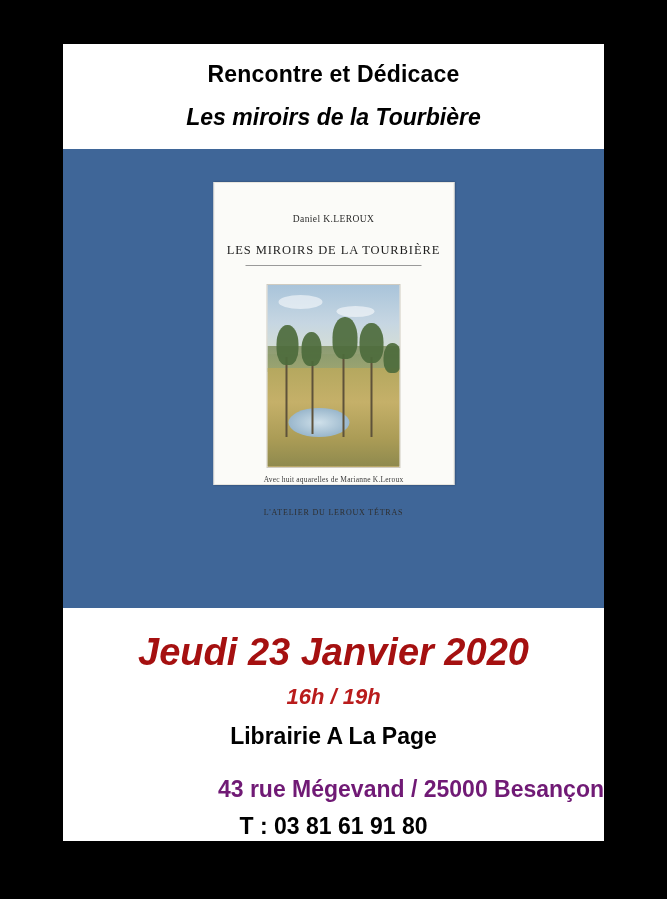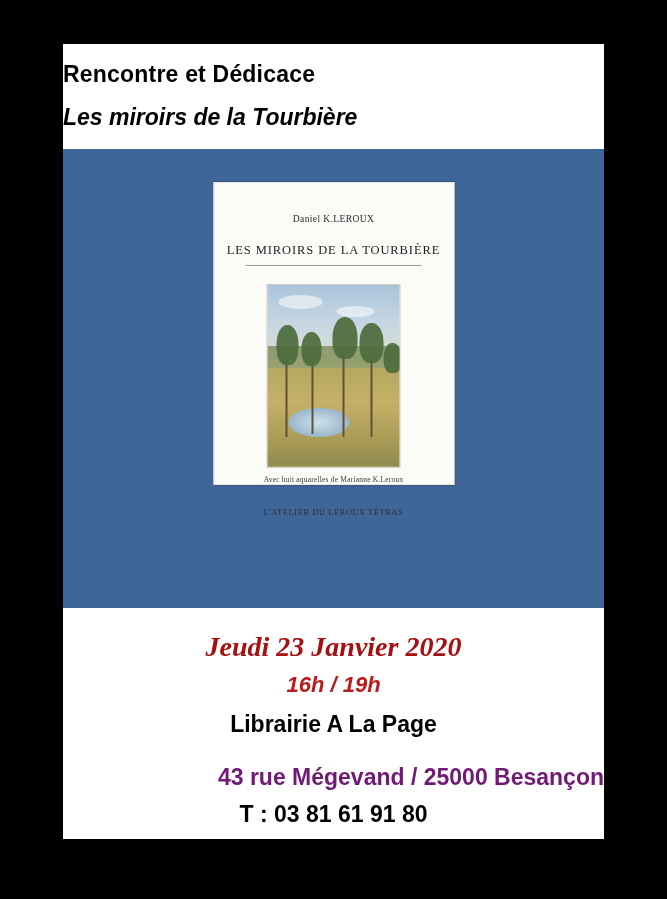--- a/index.html
+++ b/index.html
@@ -18,20 +18,21 @@
     left: 63px;
     top: 44px;
     width: 541px;
     height: 795px;
     background: #ffffff;
   }
   
   .header {
     background: #ffffff;
     padding-top: 16px;
+    text-align: center;
   }
   .header-line1 {
     font-size: 23px;
     font-weight: bold;
     color: #000000;
     letter-spacing: 0.2px;
     line-height: 1.25;
   }
   .header-line2 {
     font-size: 32px;
@@ -147,26 +148,25 @@
     color: #2e2e2e;
     letter-spacing: 0.8px;
   }
   
   .footer {
     background: #ffffff;
     text-align: center;
     padding-top: 22px;
   }
   .footer-date {
-    font-size: 28px;
+    font-size: 38px;
     font-weight: bold;
     font-style: italic;
     color: #a51010;
     line-height: 1.2;
-    font-family: Liberation Serif, serif;
   }
   .footer-time {
     font-size: 22px;
     font-weight: bold;
     font-style: italic;
     color: #b91c1c;
     margin-top: 9px;
     line-height: 1.2;
   }
   .footer-venue {

